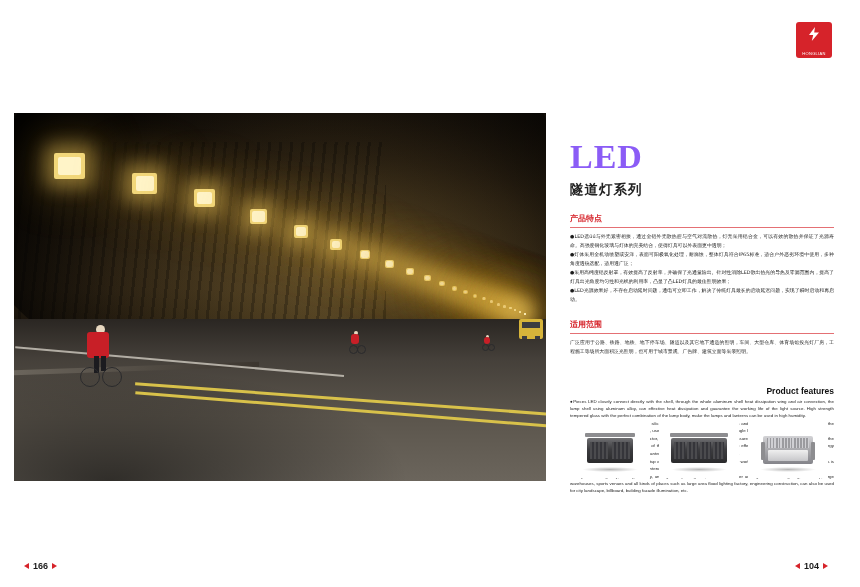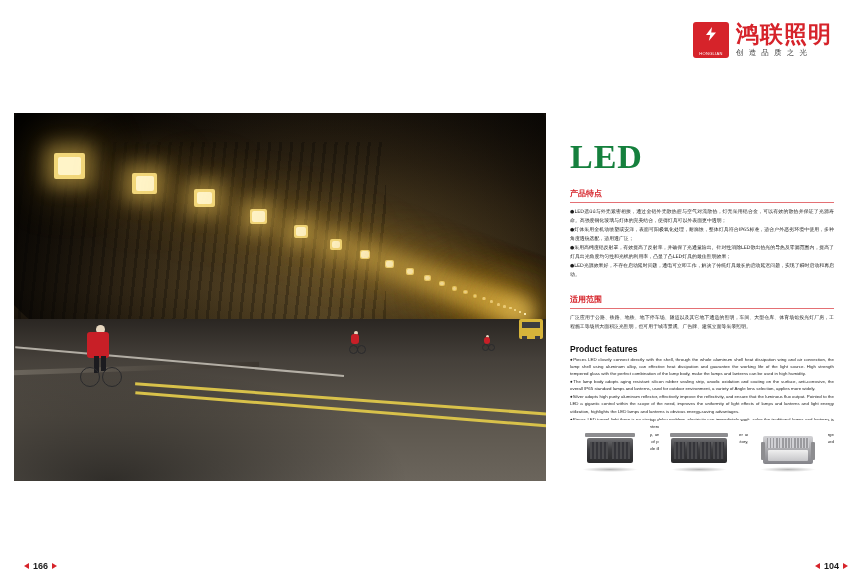--- a/index.html
+++ b/index.html
@@ -168,21 +168,21 @@
   .content {
     position: absolute;
     left: 570px;
     top: 140px;
     width: 264px;
   }
   .title-led {
     font-family: "Liberation Serif", serif;
     font-size: 34px;
     font-weight: bold;
-    color: #15803d;
+    color: #8b5cf6;
     letter-spacing: 1px;
     line-height: 1;
   }
   .title-series {
     font-family: "Liberation Serif", serif;
     font-size: 17px;
     font-weight: bold;
     color: #d6232a;
     letter-spacing: .5px;
     margin-top: 4px;
@@ -201,22 +201,23 @@
     font-size: 8px;
     font-weight: bold;
     color: #d6232a;
     margin-top: 14px;
     margin-bottom: 2px;
   }
   .sec-head-en {
     font-size: 8.5px;
     font-weight: bold;
     color: #111;
-    margin-top: 13px;
+    margin-top: 30px;
     margin-bottom: 2px;
+    text-align: right;
   }
   .cn-body {
     font-family: "DejaVu Sans", sans-serif;
     font-size: 4.9px;
     line-height: 1.85;
     color: #1b1b1b;
     text-align: justify;
   }
   .en-body {
     font-size: 4.4px;
@@ -297,41 +298,37 @@
     bottom: 16px;
     display: flex;
     align-items: center;
     gap: 4px;
     font-size: 9px;
     font-weight: bold;
     color: #1b1b1b;
     font-family: "Liberation Sans", sans-serif;
   }
   .pager.left  { left: 24px; }
-  .pager.right { right: 12px; }
+  .pager.right { right: 32px; }
   .tri {
     width: 0; height: 0;
     border-top: 3.5px solid transparent;
     border-bottom: 3.5px solid transparent;
   }
   .tri-l { border-right: 5px solid #d6232a; }
   .tri-r { border-left: 5px solid #d6232a; }
 </style>
 </head>
 <body>
 
 <div class="page">
 
   <div class="logo">
     <div class="logo-mark">
       <div class="logo-mark-text">HONGLIAN</div>
-    </div>
-    <div class="logo-words">
-      <div class="logo-cn">鸿联照明</div>
-      <div class="logo-sub">创 造 品 质 之 光</div>
     </div>
   </div>
 
   <div class="photo">
     <div class="tunnel"></div>
     <div class="arch"></div>
     <div class="streaks"></div>
 
     <div class="lamp" style="left:40px;  top:40px;  width:31px; height:26px;"></div>
     <div class="lamp" style="left:118px; top:60px;  width:25px; height:21px;"></div>
@@ -388,20 +385,21 @@
 
     <div class="van" style="left:505px; top:206px; width:24px; height:20px;">
       <div class="van-win" style="left:3px; top:3px; width:18px; height:6px;"></div>
       <div class="van-win" style="left:3px; top:17px; width:5px; height:3px;"></div>
       <div class="van-win" style="left:16px; top:17px; width:5px; height:3px;"></div>
     </div>
   </div>
 
   <div class="content">
     <div class="title-led">LED</div>
+    <div class="title-cn">隧道灯系列</div>
 
     <div class="sec-head-cn">产品特点</div>
     <div class="rule"></div>
     <div class="cn-body">●LED选úú与外壳紧密相接，通过全铝外壳散热腔与空气对流散热，灯壳采用铝合金，可以有效的散热并保证了光源寿命。高强度钢化玻璃与灯体的完美结合，使得灯具可以外表面更中透明；</div>
     <div class="cn-body">●灯体采用全机动喷塑或安洋，表面可阳极氧化处理，耐腐蚀，整体灯具符合IP65标准，适合户外恶劣环境中使用，多种角度透镜选配，适用透广泛；</div>
     <div class="cn-body">●采用高纯度铝反射罩，有效提高了反射率，并确保了光通量输出。针对性消除LED散出热光的导热及零漏范围内，提高了灯具出光角度均匀性和光线的利用率，凸显了凸LED灯具的最佳照明效果；</div>
     <div class="cn-body">●LED光源效果好，不存在启动延时问题，通电可立即工作，解决了传统灯具最长的启动延迟问题，实现了瞬时启动和再启动。</div>
 
     <div class="sec-head-cn">适用范围</div>
     <div class="rule"></div>

